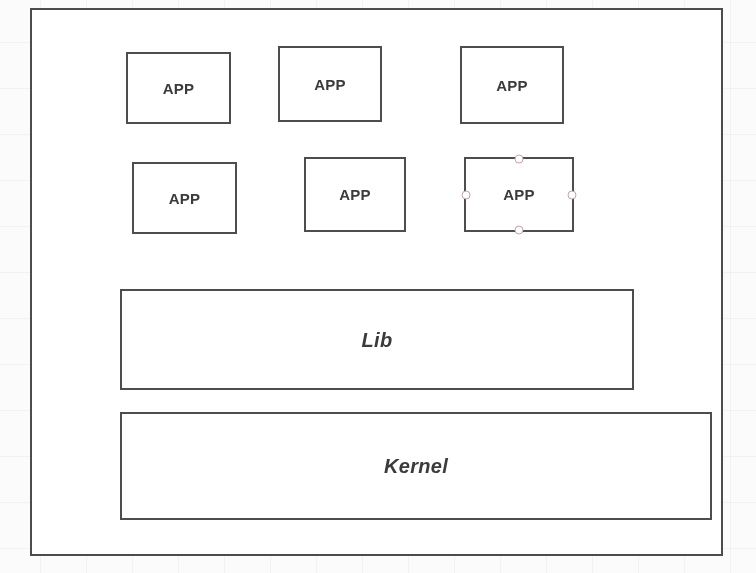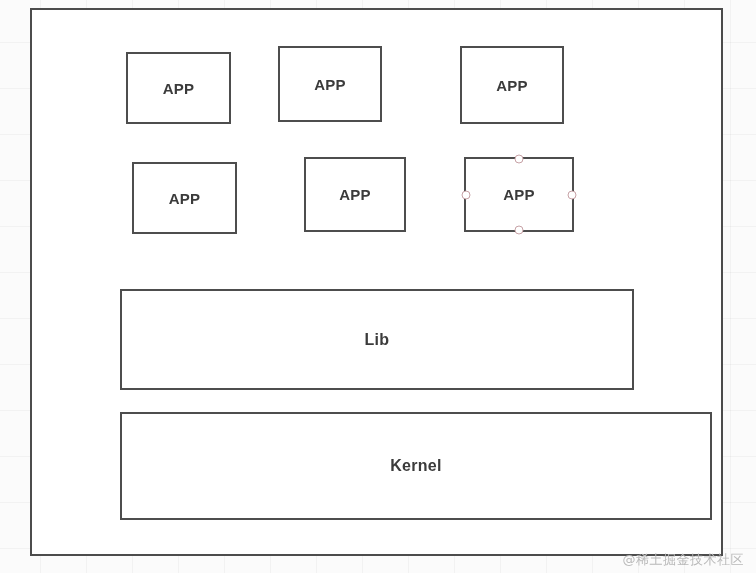--- a/index.html
+++ b/index.html
@@ -50,21 +50,22 @@
   }
   .node .node-label {
     font-size: 15px;
     font-weight: bold;
     color: #3b3b3b;
     letter-spacing: 0.3px;
     line-height: 1;
     user-select: none;
   }
   .node.big .node-label {
-    font-size: 16px;
+    font-size: 20px;
+    font-style: italic;
   }
 
   
   .handle {
     position: absolute;
     width: 9px;
     height: 9px;
     border-radius: 50%;
     background: #ffffff;
     border: 1.5px solid #c7a2a6;
@@ -126,15 +127,14 @@
     <div class="node big" style="left:88px; top:279px; width:514px; height:101px;">
       <span class="node-label">Lib</span>
     </div>
 
     <div class="node big" style="left:88px; top:402px; width:592px; height:108px;">
       <span class="node-label">Kernel</span>
     </div>
 
   </div>
 
-  <div class="watermark">@稀土掘金技术社区</div>
 
 </div>
 
 </body></html>

